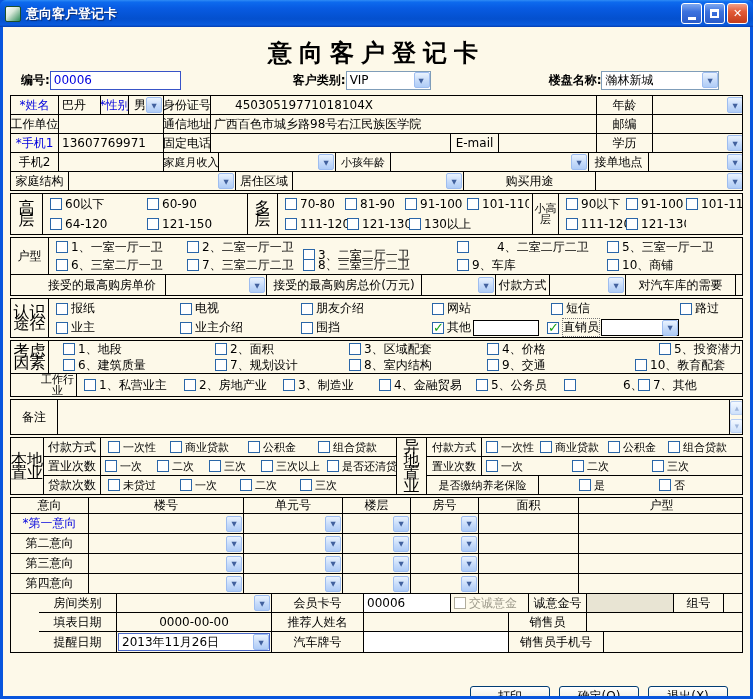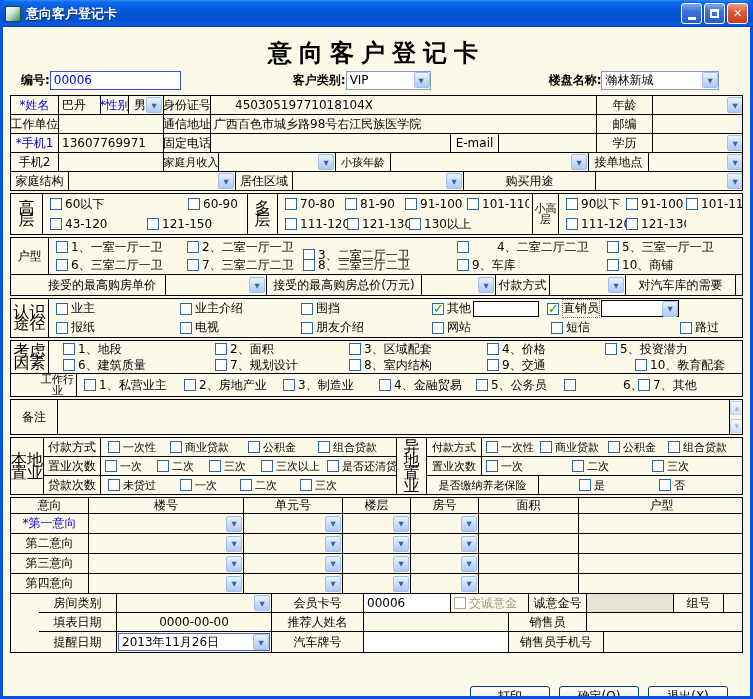--- a/index.html
+++ b/index.html
@@ -178,29 +178,29 @@
 
     <div class="sec">
       <div class="row" style="height:40px">
         <span class="c stack" style="width:32px;height:40px">高层</span>
         <span class="c" style="width:205px;height:40px;flex-direction:column;align-items:stretch">
           <span class="grp" style="height:20px">
               <span class="cbi" style="width: 97px;">
                 <span class="cb"></span>
                 <span class="cbt">60以下</span>
               </span>
-              <span class="cbi" style="width: 97px; margin-left: 41px;">
+              <span class="cbi" style="width: 97px;">
                 <span class="cb"></span>
                 <span class="cbt">60-90</span>
               </span>
             </span>
           <span class="grp" style="height:20px">
               <span class="cbi" style="width: 97px;">
                 <span class="cb"></span>
-                <span class="cbt">43-120</span>
+                <span class="cbt">64-120</span>
               </span>
               <span class="cbi" style="width: 97px;">
                 <span class="cb"></span>
                 <span class="cbt">121-150</span>
               </span>
             </span>
         </span>
         <span class="c stack" style="width:30px;height:40px">多层</span>
         <span class="c" style="width:255px;height:40px;flex-direction:column;align-items:stretch">
           <span class="grp" style="height:20px">
@@ -337,20 +337,46 @@
             <span class="dd-btn"></span>
           </span>
       </div>
     </div>
 
     <div class="sec">
       <div class="row" style="height:38px">
         <span class="c stack" style="width:38px;height:38px;width:38px">认识途径</span>
         <span class="c last" style="width:695px;height:38px;flex-direction:column;align-items:stretch">
           <span class="grp" style="height:19px">
+              <span class="cbi" style="width: 124px;">
+                <span class="cb"></span>
+                <span class="cbt">报纸</span>
+              </span>
+              <span class="cbi" style="width: 121px;">
+                <span class="cb"></span>
+                <span class="cbt">电视</span>
+              </span>
+              <span class="cbi" style="width: 131px;">
+                <span class="cb"></span>
+                <span class="cbt">朋友介绍</span>
+              </span>
+              <span class="cbi" style="width: 119px;">
+                <span class="cb"></span>
+                <span class="cbt">网站</span>
+              </span>
+              <span class="cbi" style="width: 129px;">
+                <span class="cb"></span>
+                <span class="cbt">短信</span>
+              </span>
+              <span class="cbi" style="width: 66px;">
+                <span class="cb"></span>
+                <span class="cbt">路过</span>
+              </span>
+            </span>
+          <span class="grp" style="height:19px">
             <span class="cbi" style="width:124px">
                 <span class="cb"></span>
                 <span class="cbt">业主</span>
               </span>
             <span class="cbi" style="width:121px">
                 <span class="cb"></span>
                 <span class="cbt">业主介绍</span>
               </span>
             <span class="cbi" style="width:131px">
                 <span class="cb"></span>
@@ -363,46 +389,20 @@
             <span class="inpbox" style="width:66px;height:16px;border-color:#000;margin:0 8px 0 2px"></span>
             <span class="cbi">
                 <span class="cb checked"></span>
                 <span class="cbt" style="border:1px dotted #777">直销员</span>
               </span>
             <span class="ddbox" style="width:78px;height:17px;border-color:#000;margin-left:1px">
                 <span class="txt"></span>
                 <span class="dd-btn"></span>
               </span>
           </span>
-          <span class="grp" style="height:19px">
-              <span class="cbi" style="width: 124px;">
-                <span class="cb"></span>
-                <span class="cbt">报纸</span>
-              </span>
-              <span class="cbi" style="width: 121px;">
-                <span class="cb"></span>
-                <span class="cbt">电视</span>
-              </span>
-              <span class="cbi" style="width: 131px;">
-                <span class="cb"></span>
-                <span class="cbt">朋友介绍</span>
-              </span>
-              <span class="cbi" style="width: 119px;">
-                <span class="cb"></span>
-                <span class="cbt">网站</span>
-              </span>
-              <span class="cbi" style="width: 129px;">
-                <span class="cb"></span>
-                <span class="cbt">短信</span>
-              </span>
-              <span class="cbi" style="width: 66px;">
-                <span class="cb"></span>
-                <span class="cbt">路过</span>
-              </span>
-            </span>
         </span>
       </div>
     </div>
 
     <div class="sec">
       <div class="row" style="height:32px">
         <span class="c stack" style="width:38px;height:32px">考虑因素</span>
         <span class="c last" style="width:695px;height:32px;flex-direction:column;align-items:stretch">
           <span class="grp" style="height:16px;padding-left:14px">
               <span class="cbi" style="width: 152px;">
@@ -410,21 +410,21 @@
                 <span class="cbt">1、地段</span>
               </span>
               <span class="cbi" style="width: 134px;">
                 <span class="cb"></span>
                 <span class="cbt">2、面积</span>
               </span>
               <span class="cbi" style="width: 138px;">
                 <span class="cb"></span>
                 <span class="cbt">3、区域配套</span>
               </span>
-              <span class="cbi" style="width: 118px;">
+              <span class="cbi" style="width: 172px;">
                 <span class="cb"></span>
                 <span class="cbt">4、价格</span>
               </span>
               <span class="cbi" style="width: 110px;">
                 <span class="cb"></span>
                 <span class="cbt">5、投资潜力</span>
               </span>
             </span>
           <span class="grp" style="height:16px;padding-left:14px">
               <span class="cbi" style="width: 152px;">

